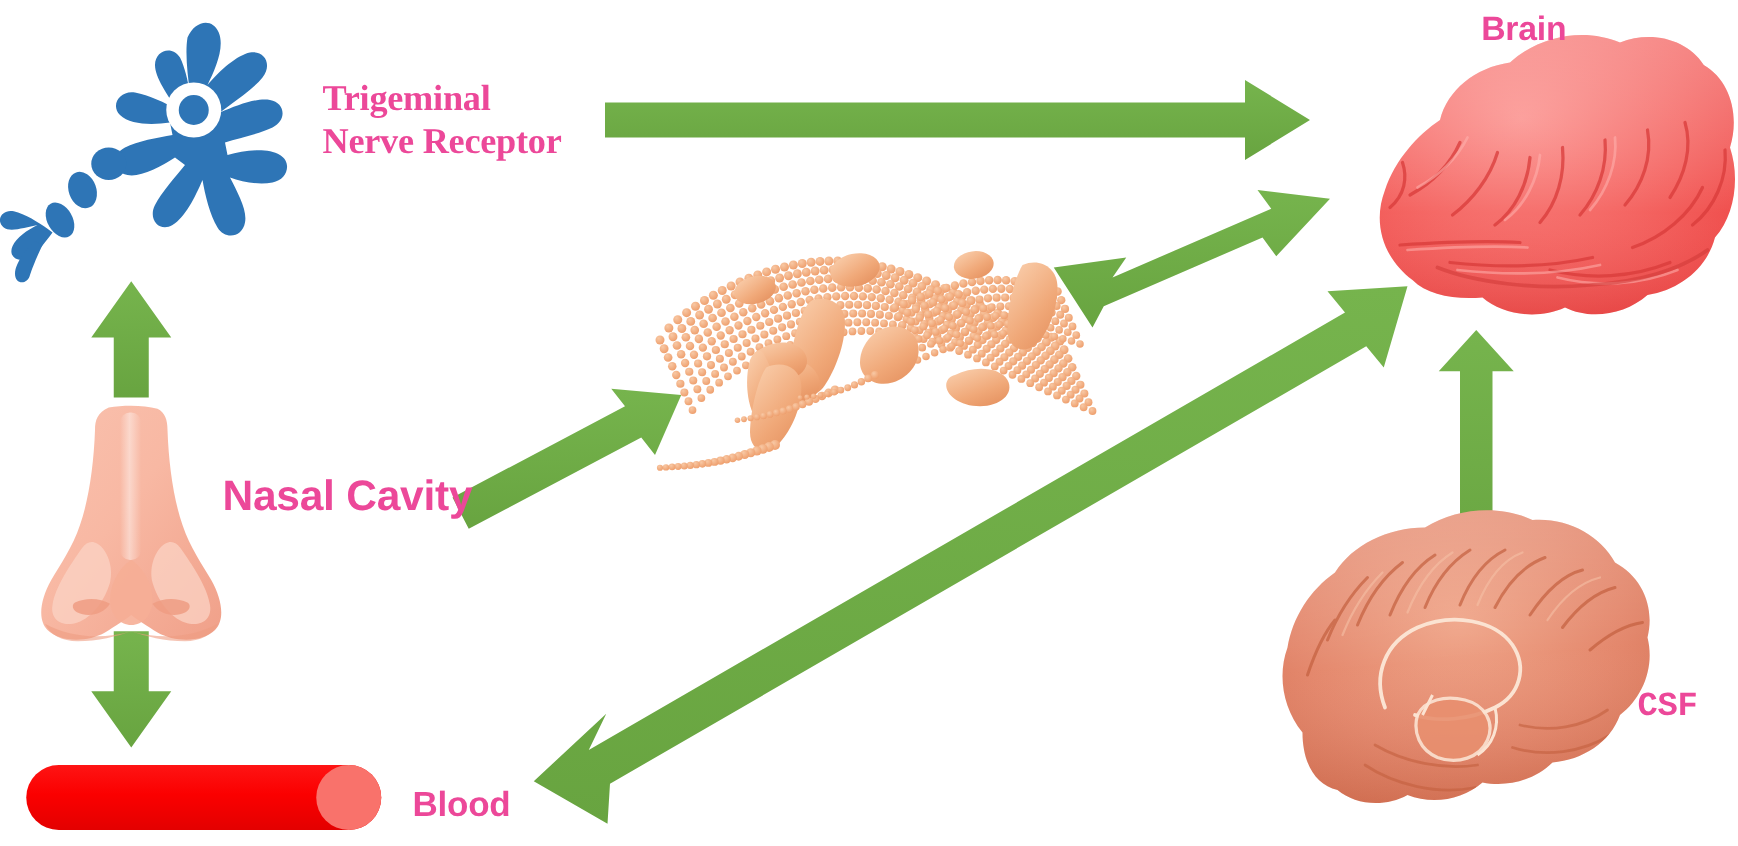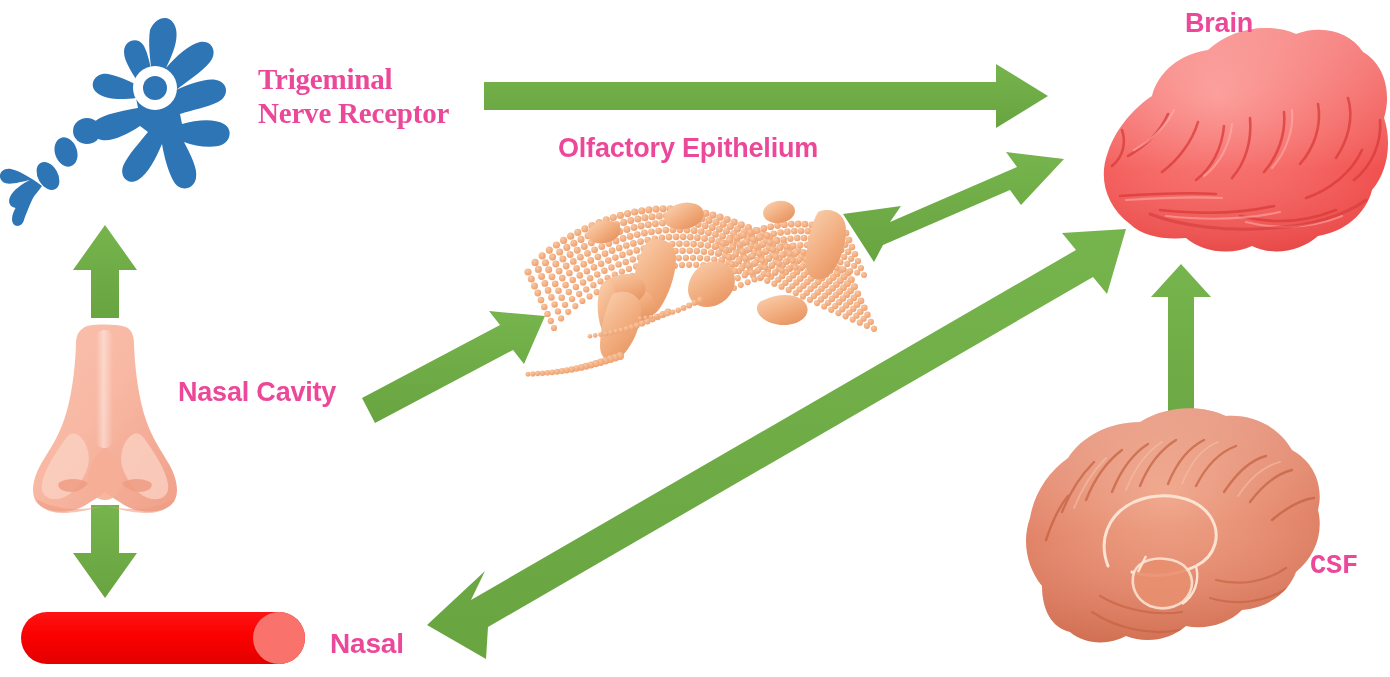--- a/index.html
+++ b/index.html
@@ -42,21 +42,21 @@
     font-family: Liberation Serif, serif;
   }
   #label-olfactory {
     left: 558px;
     top: 133px;
     font-size: 27px;
   }
   #label-nasal {
     left: 178px;
     top: 377px;
-    font-size: 27px;
+    font-size: 34px;
   }
   #label-blood {
     left: 330px;
     top: 627px;
     font-size: 28px;
   }
   #label-brain {
     left: 1185px;
     top: 8px;
     font-size: 27px;
@@ -995,19 +995,18 @@
           <path d="M1210 598 C1236 606 1266 602 1288 588"></path>
           <path d="M1100 596 C1124 610 1154 616 1182 612"></path>
           <path d="M1092 612 C1116 628 1150 636 1180 630"></path>
         </g>
       </g>
     </g>
   </svg>
 
   <div class="dlabel" id="label-trigeminal">Trigeminal
 Nerve Receptor</div>
-  <div class="dlabel" id="label-olfactory">Olfactory Epithelium</div>
   <div class="dlabel" id="label-nasal">Nasal Cavity</div>
-  <div class="dlabel" id="label-blood">Nasal</div>
+  <div class="dlabel" id="label-blood">Blood</div>
   <div class="dlabel" id="label-brain">Brain</div>
   <div class="dlabel" id="label-csf">CSF</div>
 
 </div>
 
 </body></html>

